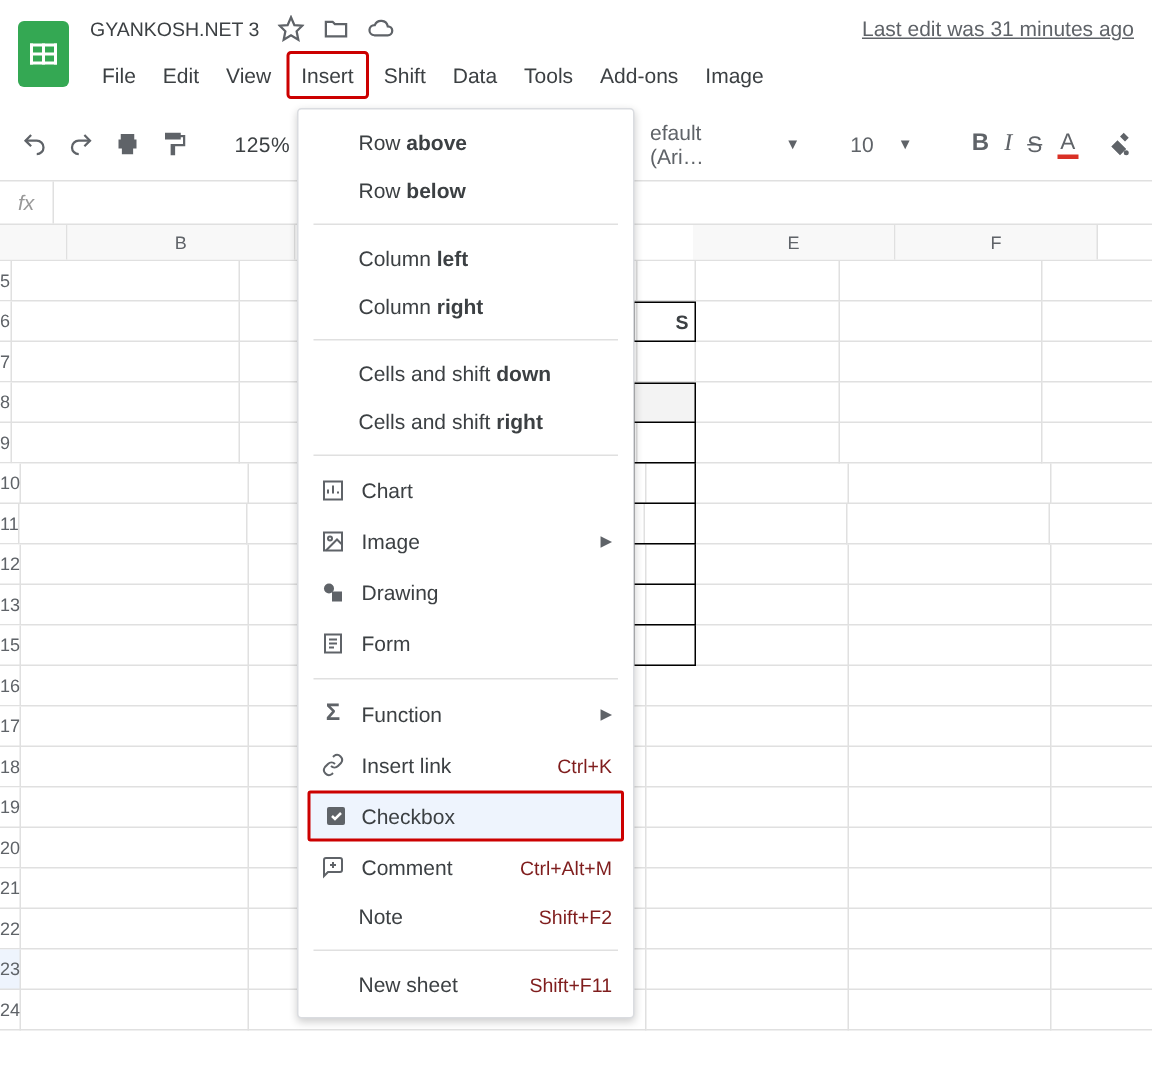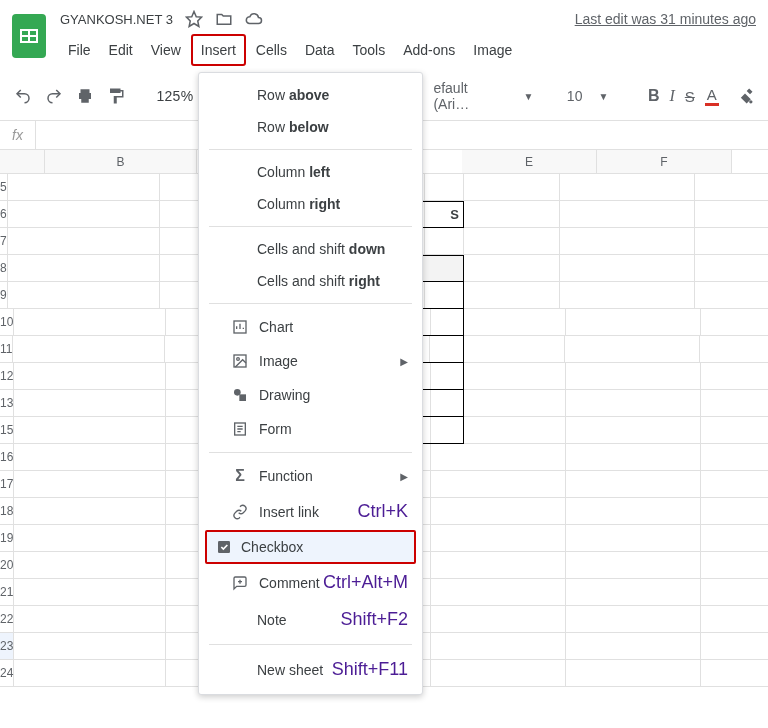--- a/index.html
+++ b/index.html
@@ -78,26 +78,26 @@
   
   .dropdown {
     position: absolute; left: 198px; top: 72px;
     width: 225px; background: #fff;
     border: 1px solid #dadce0; border-radius: 3px;
     box-shadow: 0 2px 6px rgba(0,0,0,0.2);
     padding: 6px 0;
     font-size: 14px; color: #3c4043;
     z-index: 10;
   }
-  .dd-item { display:flex; align-items:center; padding: 8px 14px 8px 14px; cursor:pointer; position:relative;margin-left:18px;}
+  .dd-item { display:flex; align-items:center; padding: 8px 14px 8px 14px; cursor:pointer; position:relative;}
   .dd-sep { height:1px; background:#e0e0e0; margin: 6px 10px; }
   .dd-icon { width: 18px; height:18px; margin-right: 10px; display:flex;align-items:center;justify-content:center; color:#5f6368;}
   .dd-noicon { padding-left: 40px; }
   .dd-text b { font-weight: 700; }
-  .dd-shortcut { margin-left:auto; color:#4c1d95; font-size:18px;text-align:center; }
+  .dd-shortcut { margin-left:auto; color:#7f1d1d; font-size:13px;text-align:center; }
   .dd-sub { margin-left:auto; font-size:10px; color:#5f6368; }
   .dd-highlight { border:2px solid #cc0000; background:#eef4fd; margin: 0 6px; border-radius:2px; padding: 6px 8px 6px 8px;}
   .dd-highlight .dd-icon{ margin-right:8px;}
 </style>
 </head>
 <body>
 
 <div class="titlebar">
   <div class="doc-icon">
     <div class="doc-icon-grid"></div>
@@ -120,21 +120,21 @@
             <path d="M6 18h12a4 4 0 0 0 0-8 6 6 0 0 0-11.5-1A4.5 4.5 0 0 0 6 18z"></path>
           </svg>
       </span>
       <span class="last-edit">Last edit was 31 minutes ago</span>
     </div>
     <div class="menubar">
       <span>File</span>
       <span>Edit</span>
       <span>View</span>
       <span class="menu-active">Insert</span>
-      <span>Cells</span>
+      <span>Shift</span>
       <span>Data</span>
       <span>Tools</span>
       <span>Add-ons</span>
       <span>Image</span>
     </div>
   </div>
 </div>
 
 <div class="toolbar">
   <span class="tb-icon">

